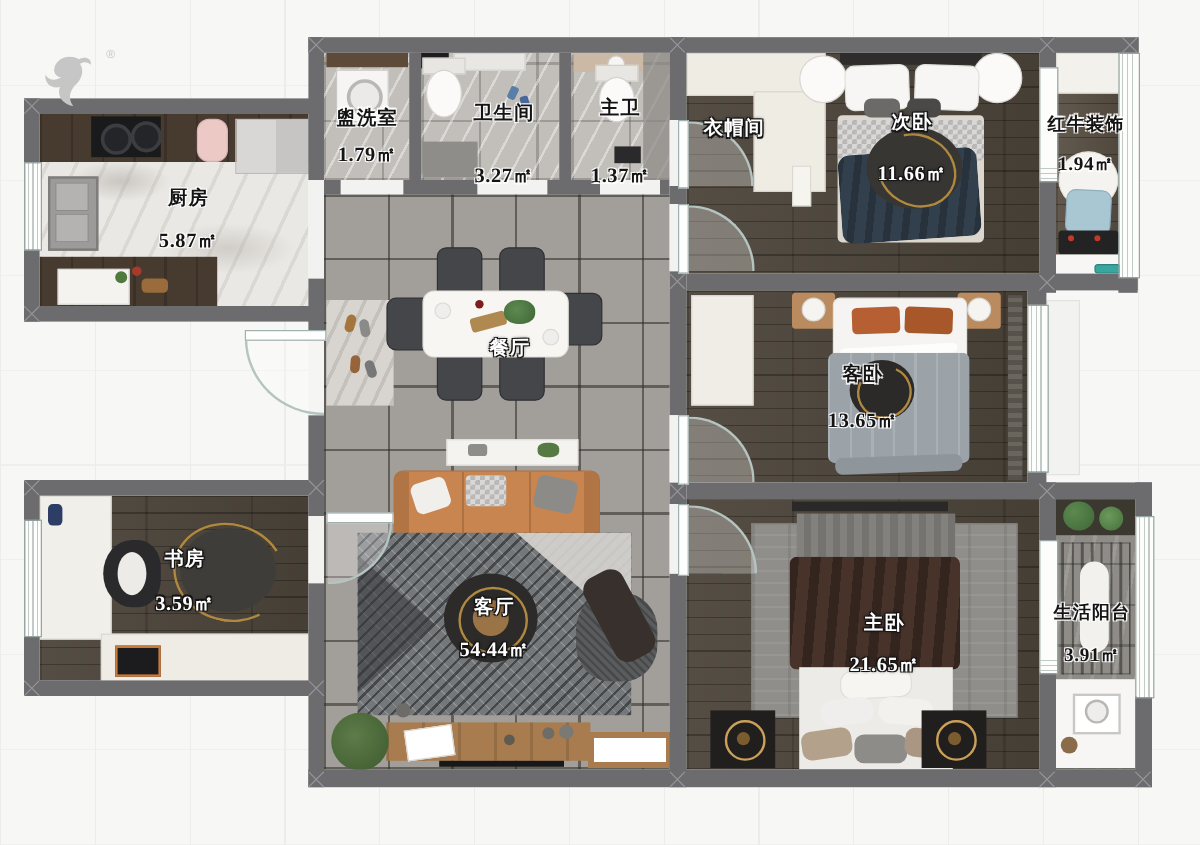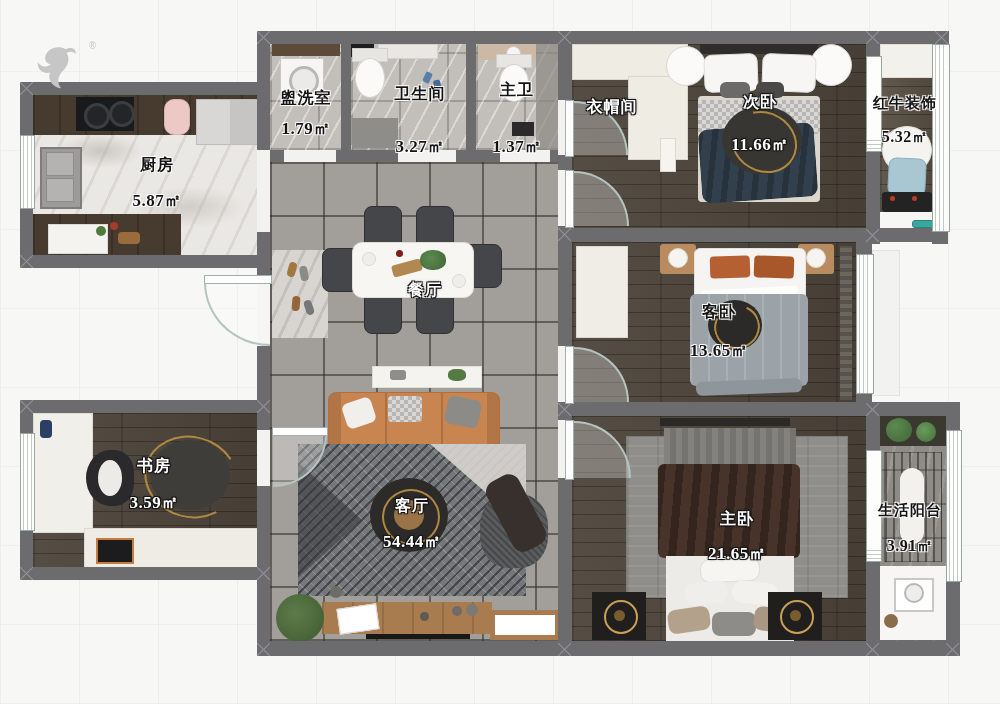--- a/index.html
+++ b/index.html
@@ -343,21 +343,21 @@
 </div>
 <div class="lbl lt" style="left:612px;top:97px;">
   <span class="nm">衣帽间</span>
 </div>
 <div class="lbl lt" style="left:760px;top:92px;">
   <span class="nm">次卧</span>
   <span class="ar" style="margin-top:20px;">11.66㎡</span>
 </div>
 <div class="lbl dk" style="left:905px;top:94px;">
   <span class="nm" style="font-size:15px;">红牛装饰</span>
-  <span class="ar" style="margin-top:14px;font-size:16px;">5.32㎡</span>
+  <span class="ar" style="margin-top:14px;font-size:16px;">1.94㎡</span>
 </div>
 <div class="lbl dk" style="left:157px;top:155px;">
   <span class="nm">厨房</span>
   <span class="ar" style="margin-top:13px;">5.87㎡</span>
 </div>
 <div class="lbl lt" style="left:425px;top:280px;">
   <span class="nm">餐厅</span>
 </div>
 <div class="lbl dk" style="left:719px;top:302px;">
   <span class="nm">客卧</span>

